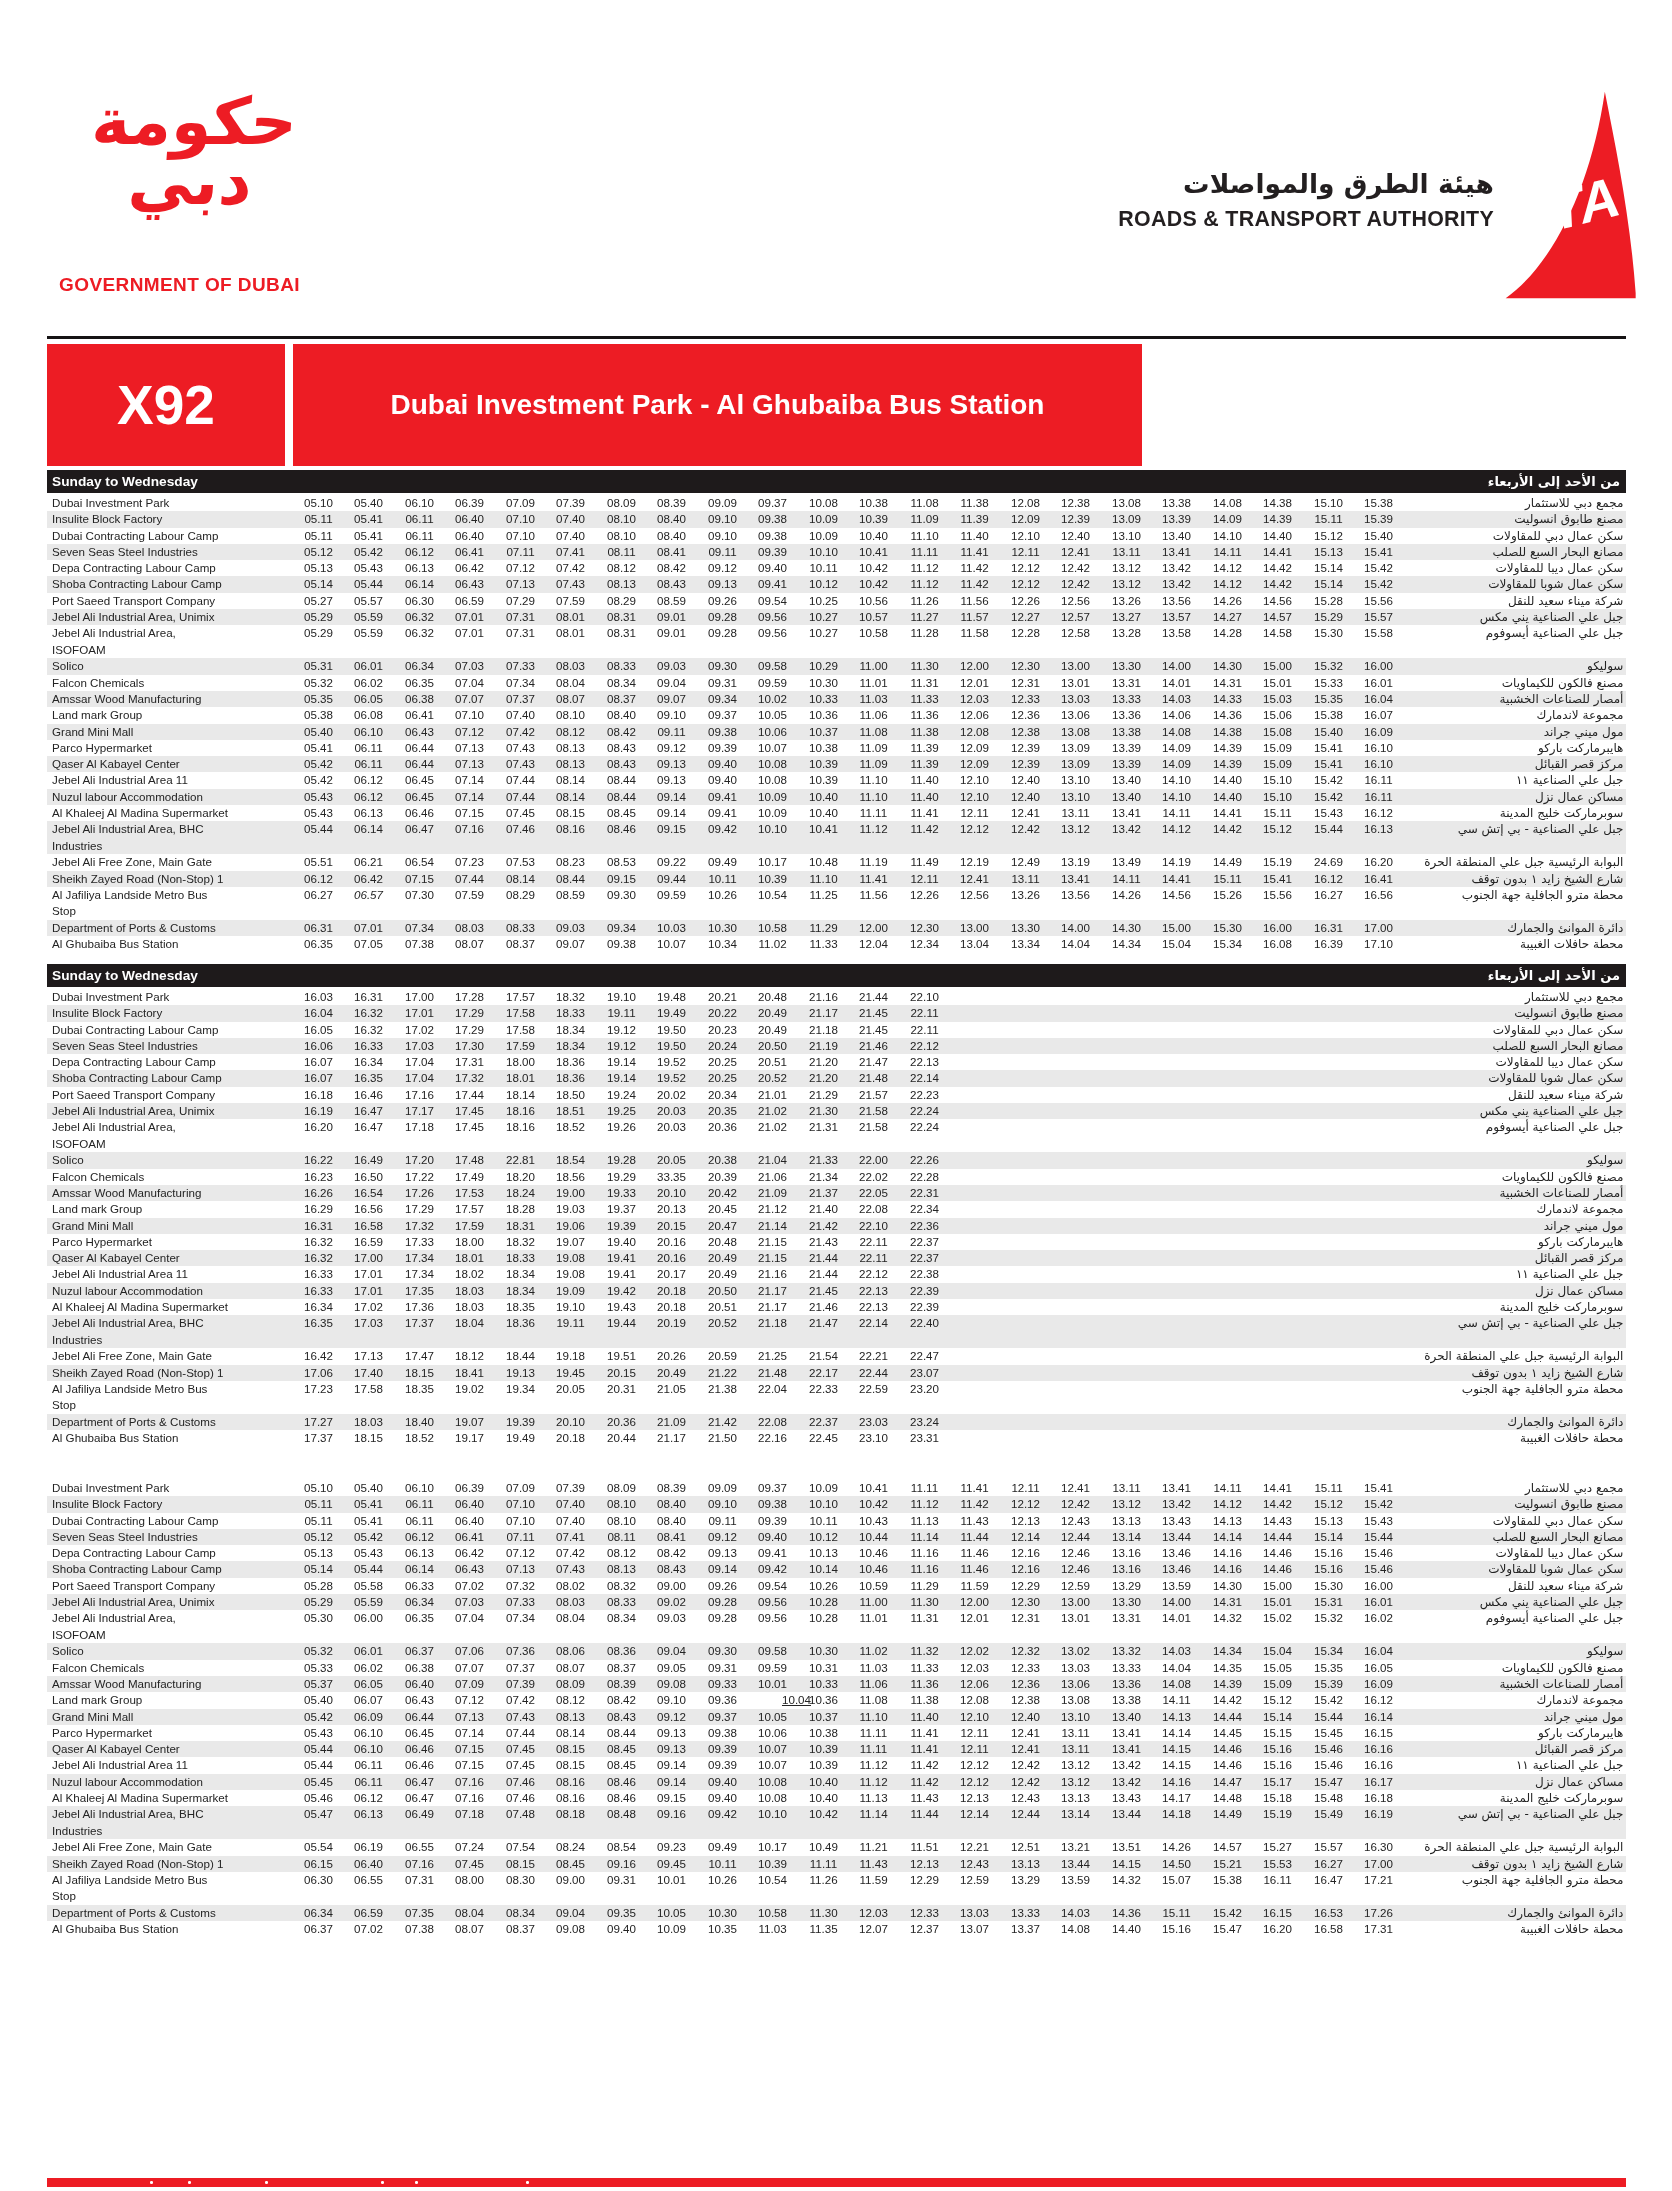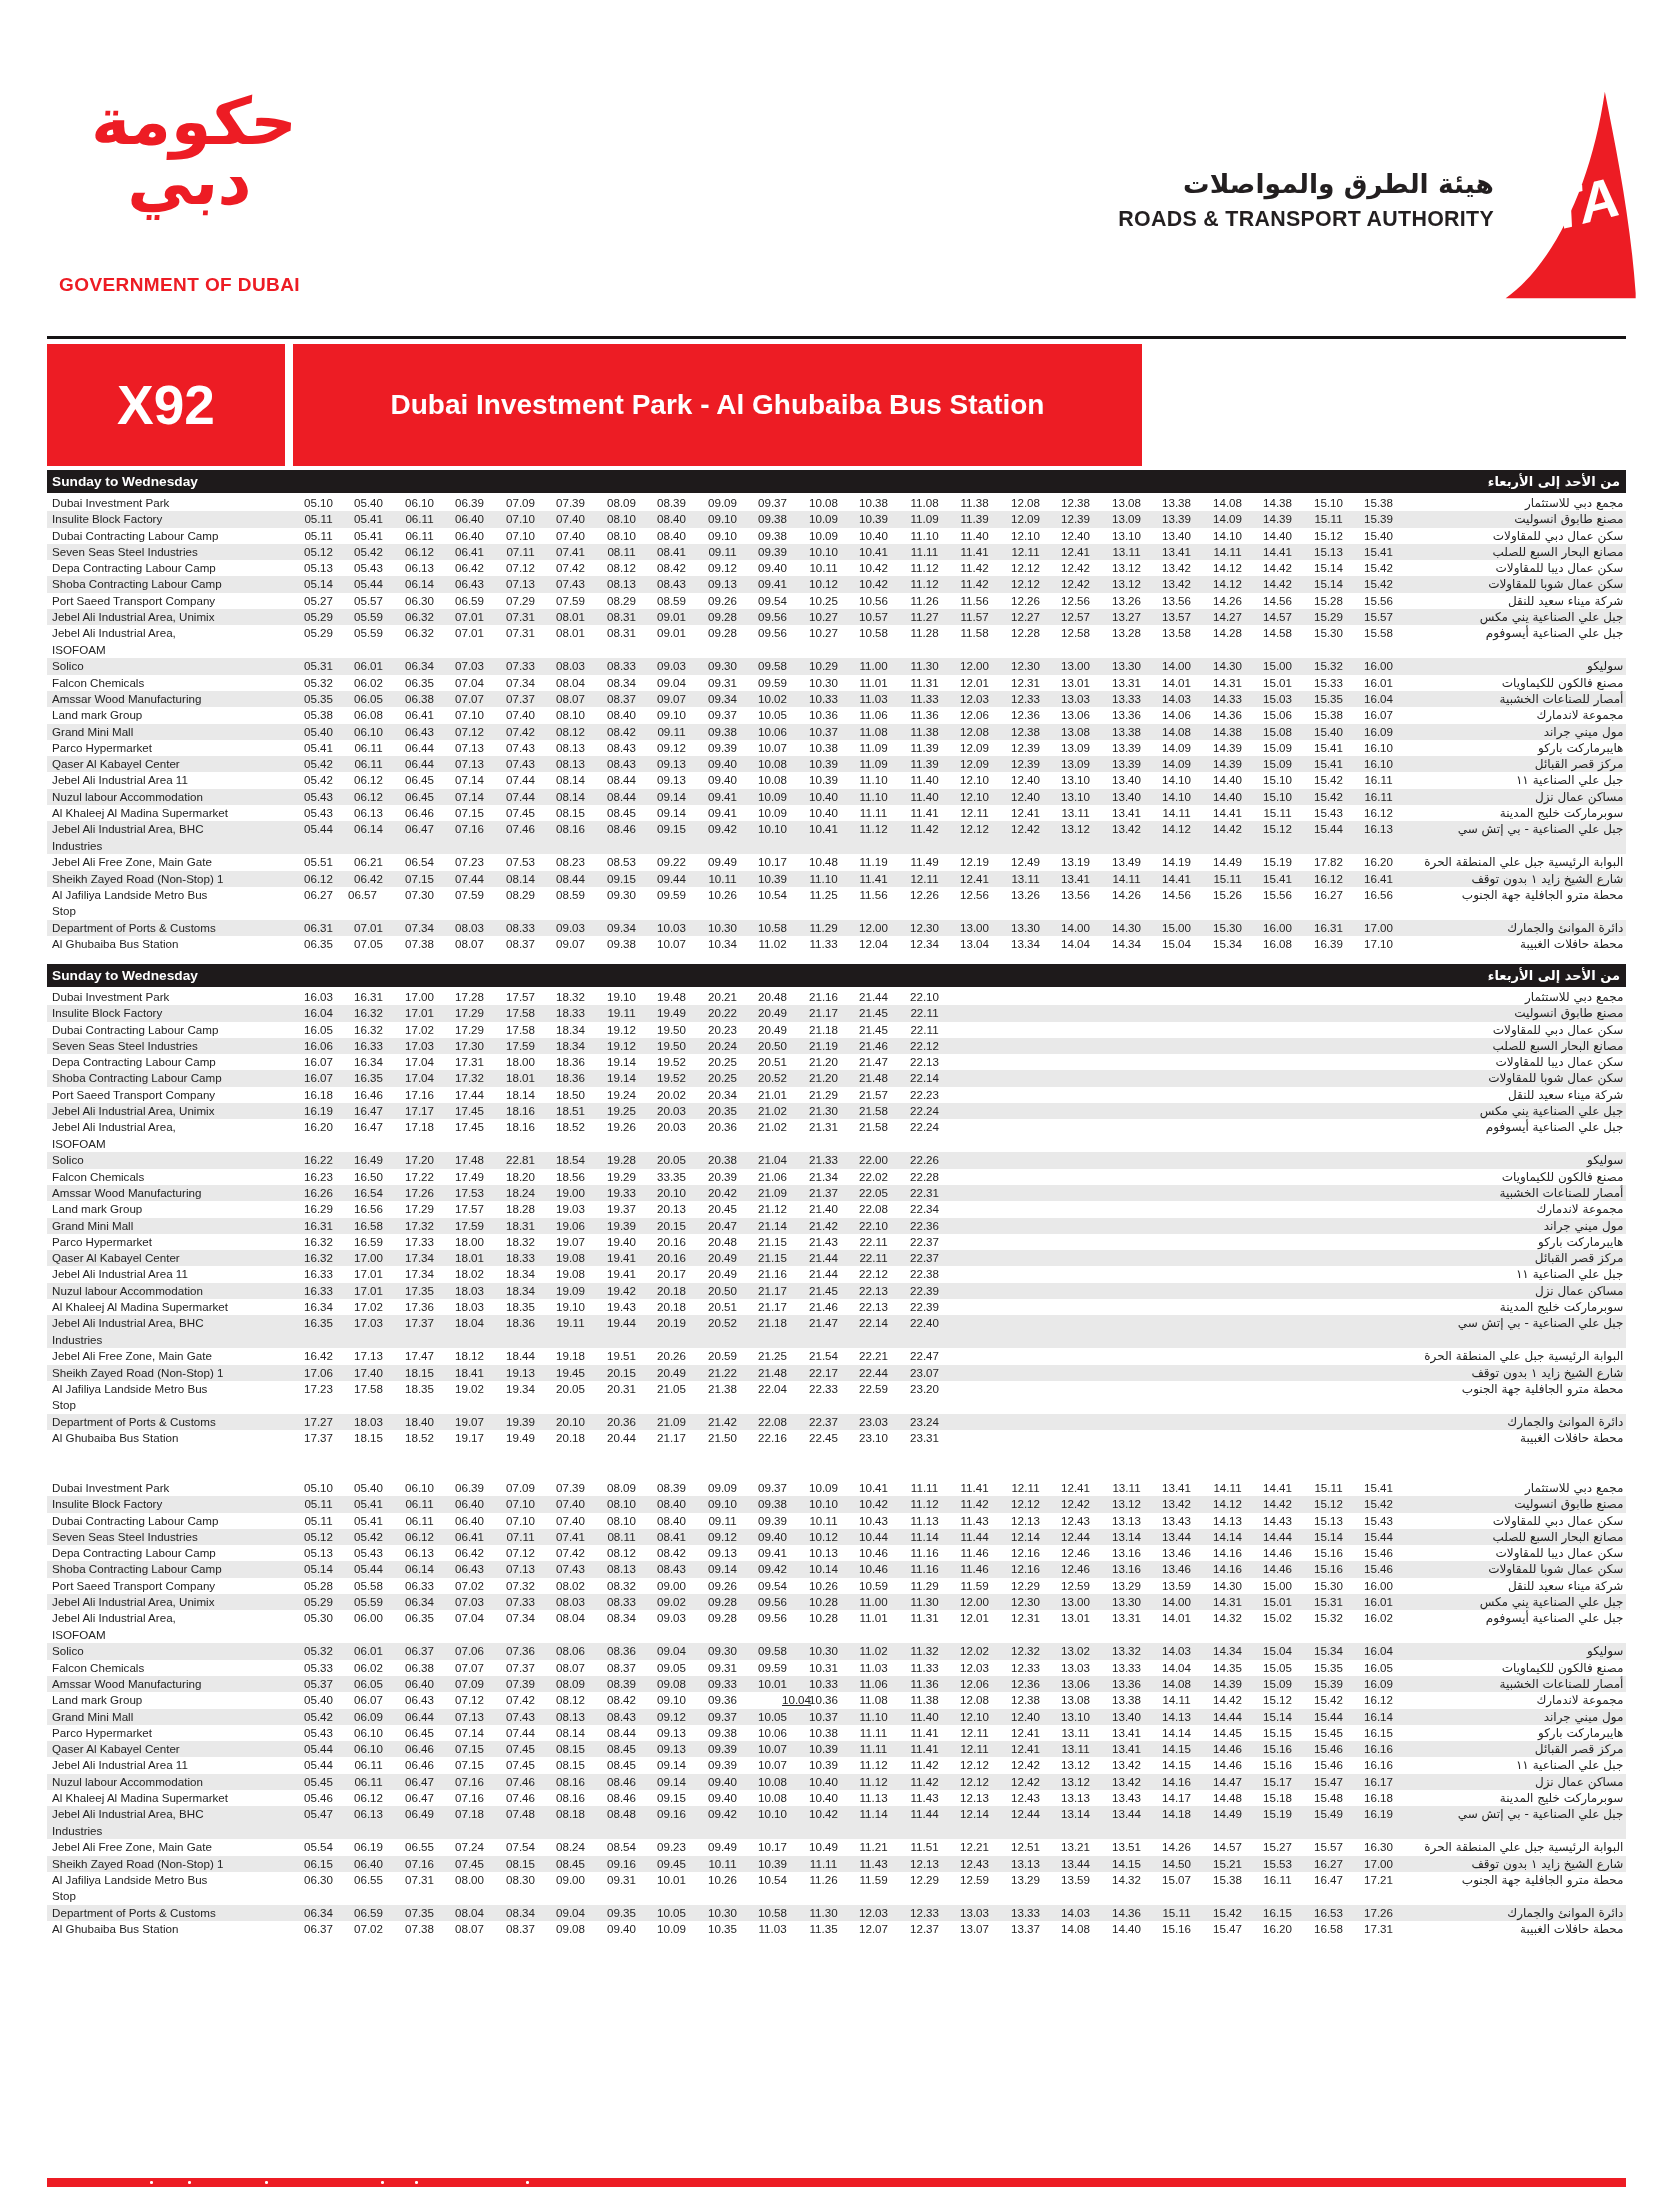--- a/index.html
+++ b/index.html
@@ -608,21 +608,21 @@
         <div class="t" style="left: 751px;">10.48</div>
         <div class="t" style="left: 801px;">11.19</div>
         <div class="t" style="left: 852px;">11.49</div>
         <div class="t" style="left: 902px;">12.19</div>
         <div class="t" style="left: 953px;">12.49</div>
         <div class="t" style="left: 1003px;">13.19</div>
         <div class="t" style="left: 1054px;">13.49</div>
         <div class="t" style="left: 1104px;">14.19</div>
         <div class="t" style="left: 1155px;">14.49</div>
         <div class="t" style="left: 1205px;">15.19</div>
-        <div class="t" style="left: 1256px;">17.82</div>
+        <div class="t" style="left: 1256px;">24.69</div>
         <div class="t" style="left: 1306px;">16.20</div>
         <div class="arn">البوابة الرئيسية جبل علي المنطقة الحرة</div>
       </div>
       <div class="row striped">
         <div class="name">Sheikh Zayed  Road (Non-Stop) 1</div>
         <div class="t" style="left: 246px;">06.12</div>
         <div class="t" style="left: 296px;">06.42</div>
         <div class="t" style="left: 347px;">07.15</div>
         <div class="t" style="left: 397px;">07.44</div>
         <div class="t" style="left: 448px;">08.14</div>
@@ -642,21 +642,21 @@
         <div class="t" style="left: 1155px;">15.11</div>
         <div class="t" style="left: 1205px;">15.41</div>
         <div class="t" style="left: 1256px;">16.12</div>
         <div class="t" style="left: 1306px;">16.41</div>
         <div class="arn">شارع الشيخ زايد ١ بدون توقف</div>
       </div>
       <div class="row tall">
         <div class="name">Al Jafiliya Landside Metro Bus
 Stop</div>
         <div class="t" style="left: 246px;">06.27</div>
-        <div class="t" style="left: 290px;">06.57</div>
+        <div class="t" style="left: 296px; font-style: italic;">06.57</div>
         <div class="t" style="left: 347px;">07.30</div>
         <div class="t" style="left: 397px;">07.59</div>
         <div class="t" style="left: 448px;">08.29</div>
         <div class="t" style="left: 498px;">08.59</div>
         <div class="t" style="left: 549px;">09.30</div>
         <div class="t" style="left: 599px;">09.59</div>
         <div class="t" style="left: 650px;">10.26</div>
         <div class="t" style="left: 700px;">10.54</div>
         <div class="t" style="left: 751px;">11.25</div>
         <div class="t" style="left: 801px;">11.56</div>

